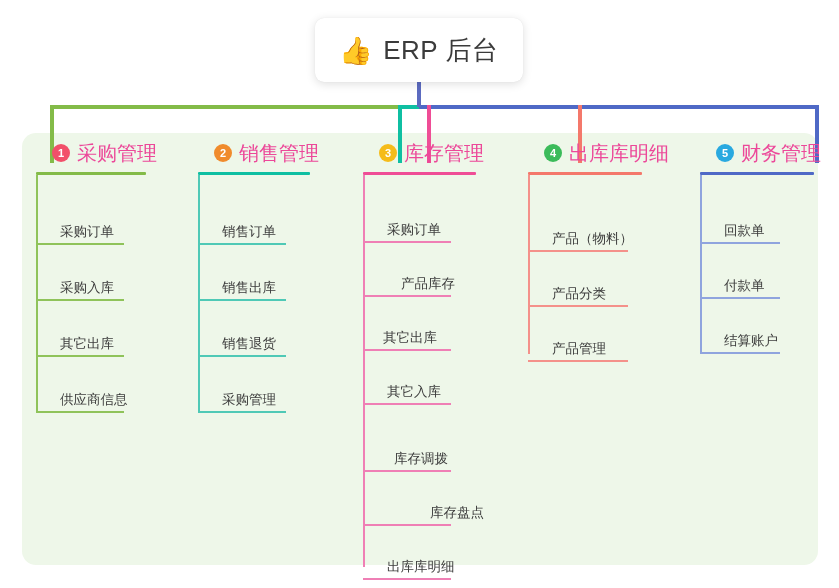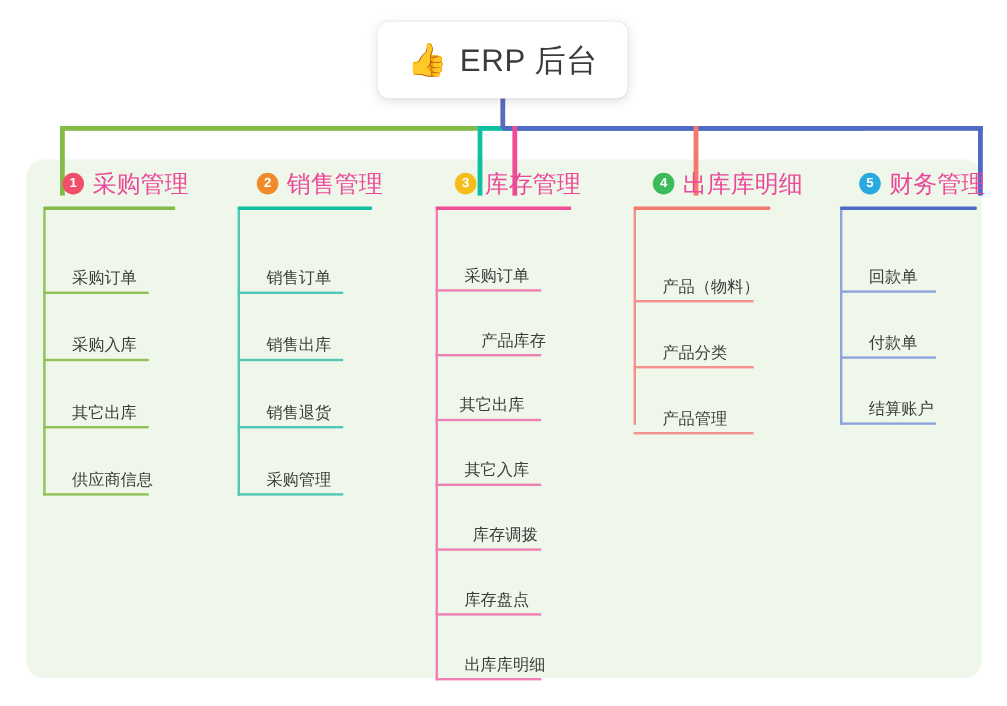--- a/index.html
+++ b/index.html
@@ -232,25 +232,25 @@
             <div class="item-rule" style="background: rgb(239, 127, 181); width: 88px;"></div>
           </div>
           <div class="item" style="height: 54px; padding-left: 20px;">
             <span class="item-label">其它出库</span>
             <div class="item-rule" style="background: rgb(239, 127, 181); width: 88px;"></div>
           </div>
           <div class="item" style="height: 54px;">
             <span class="item-label">其它入库</span>
             <div class="item-rule" style="background: rgb(239, 127, 181); width: 88px;"></div>
           </div>
-          <div class="item" style="height: 54px; padding-left: 31px;">
+          <div class="item" style="height: 67px; padding-left: 31px;">
             <span class="item-label">库存调拨</span>
             <div class="item-rule" style="background: rgb(239, 127, 181); width: 88px;"></div>
           </div>
-          <div class="item" style="height: 54px;">
+          <div class="item" style="height: 54px; justify-content: flex-end;">
             <span class="item-label">库存盘点</span>
             <div class="item-rule" style="background: rgb(239, 127, 181); width: 88px;"></div>
           </div>
           <div class="item" style="height: 54px;">
             <span class="item-label">出库库明细</span>
             <div class="item-rule" style="background: rgb(239, 127, 181); width: 88px;"></div>
           </div>
         </div>
       </div>
       <div class="column" style="left: 528px;">

